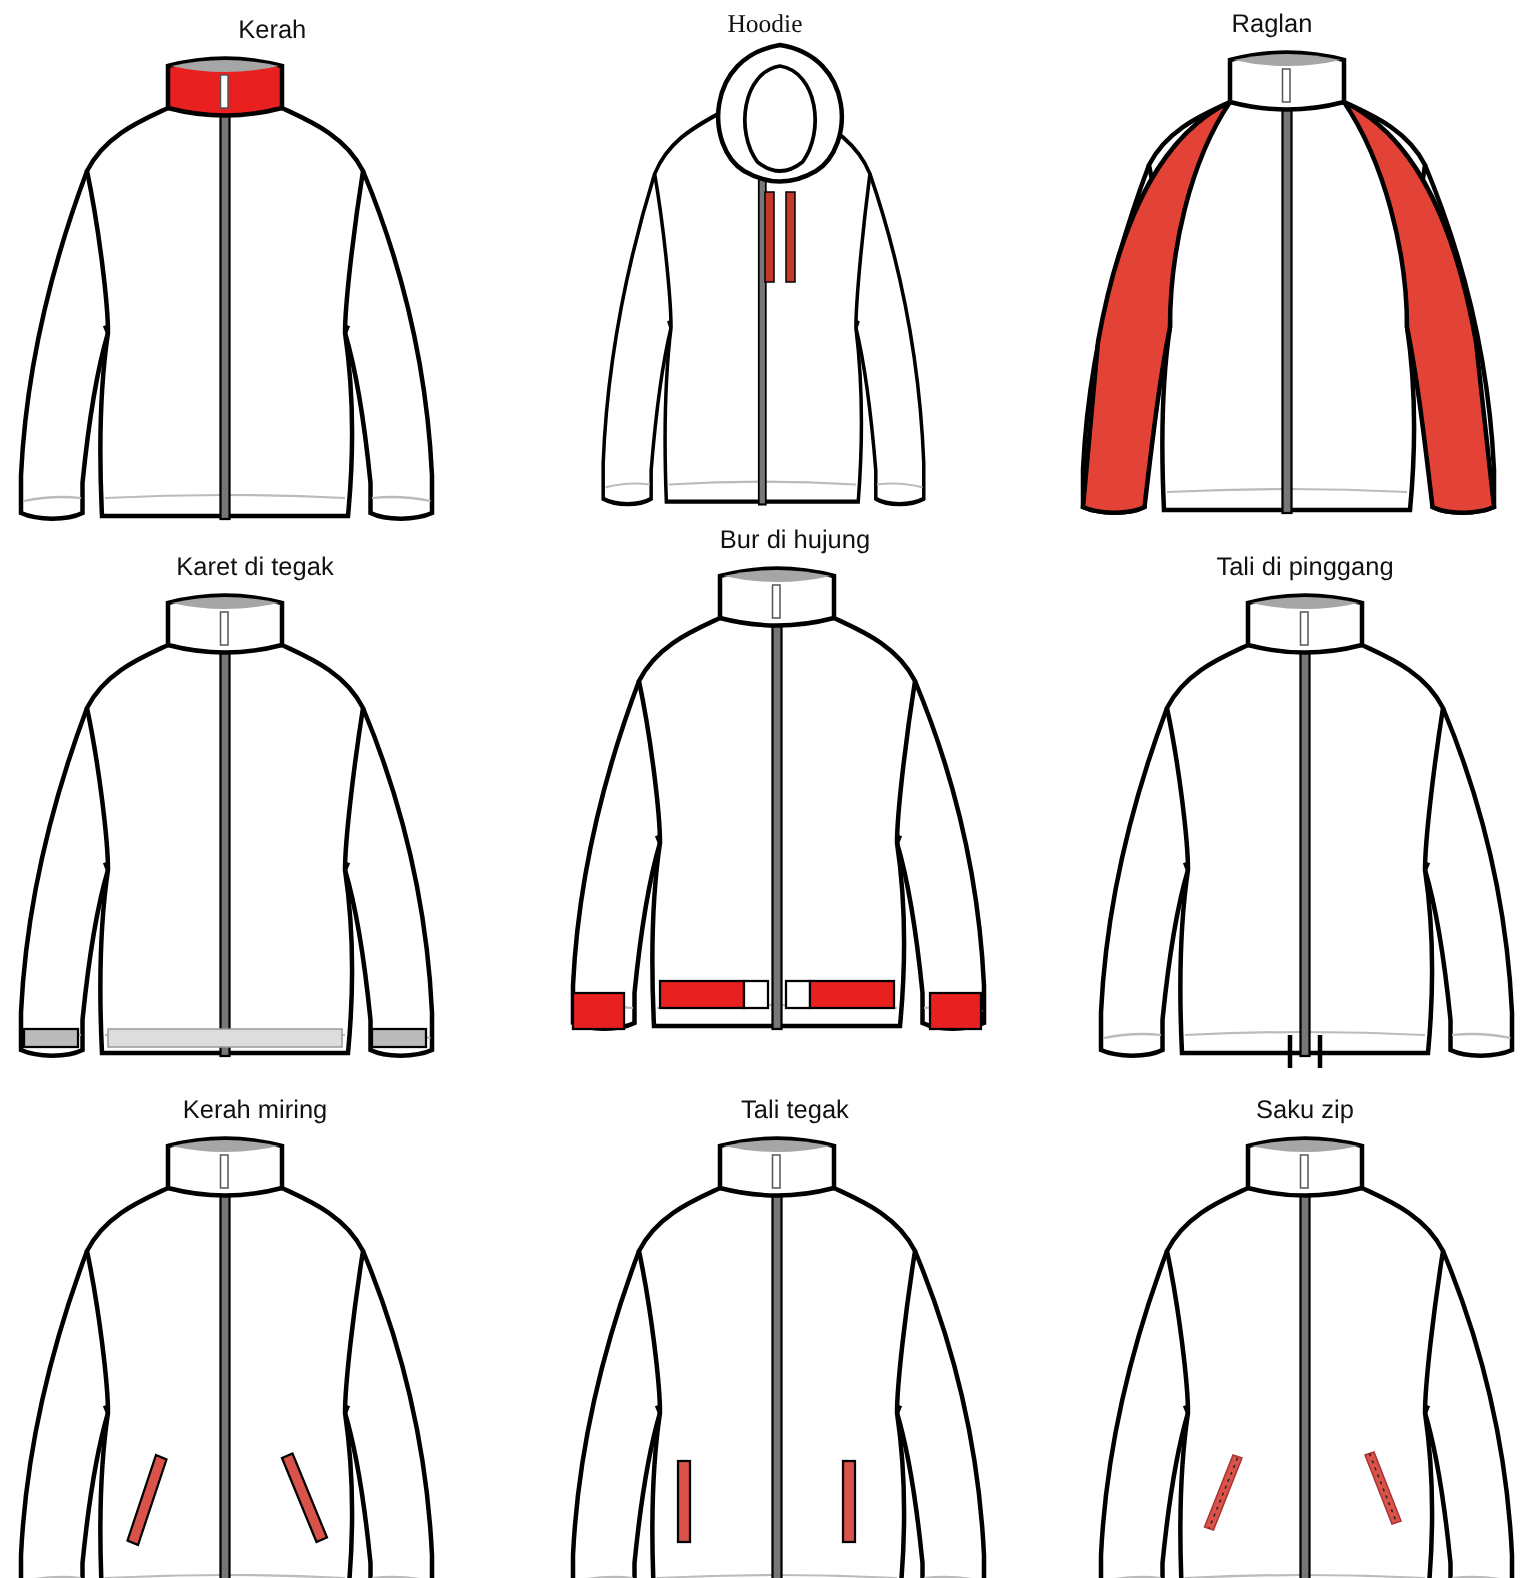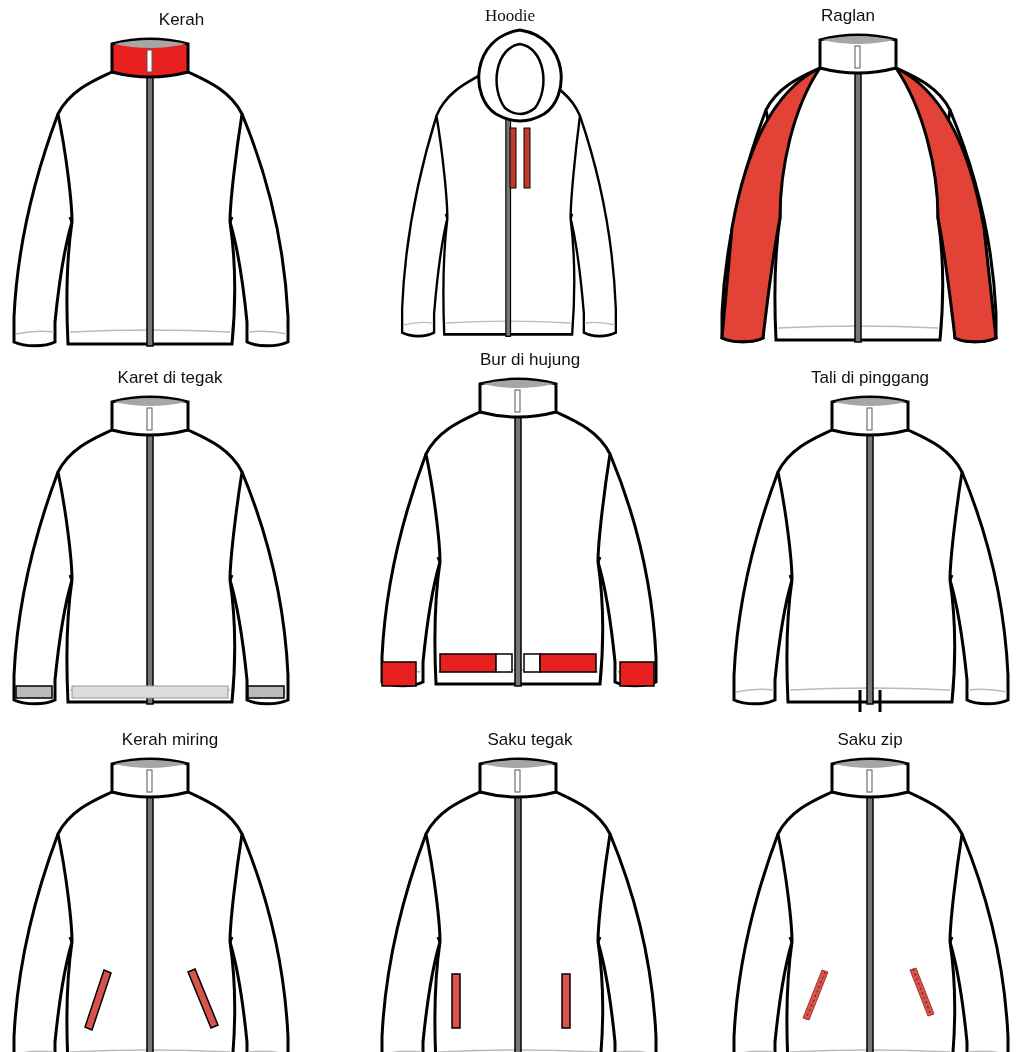--- a/index.html
+++ b/index.html
@@ -107,21 +107,21 @@
   <div class="label">Kerah miring</div>
   <svg class="jacket" width="300" height="320" viewBox="0 0 300 320" style="left:0;">
     <use href="#body-base"></use>
     <use href="#collar-plain"></use>
     <polygon points="104,218 111,221 92,278 85,275" fill="#d9534a" stroke="#000" stroke-width="1.5"></polygon>
     <polygon points="188,220 195,217 218,273 211,276" fill="#d9534a" stroke="#000" stroke-width="1.5"></polygon>
   </svg>
 </div>
 
 <div class="cell" style="left:360px;top:724px;">
-  <div class="label">Saku tegak</div>
+  <div class="label">Tali tegak</div>
   <svg class="jacket" width="300" height="320" viewBox="0 0 300 320" style="left:8px;">
     <use href="#body-base"></use>
     <use href="#collar-plain"></use>
     <rect x="84" y="222" width="8" height="54" fill="#d9534a" stroke="#000" stroke-width="1.5"></rect>
     <rect x="194" y="222" width="8" height="54" fill="#d9534a" stroke="#000" stroke-width="1.5"></rect>
   </svg>
 </div>
 
 <div class="cell" style="left:700px;top:724px;">
   <div class="label">Saku zip</div>

